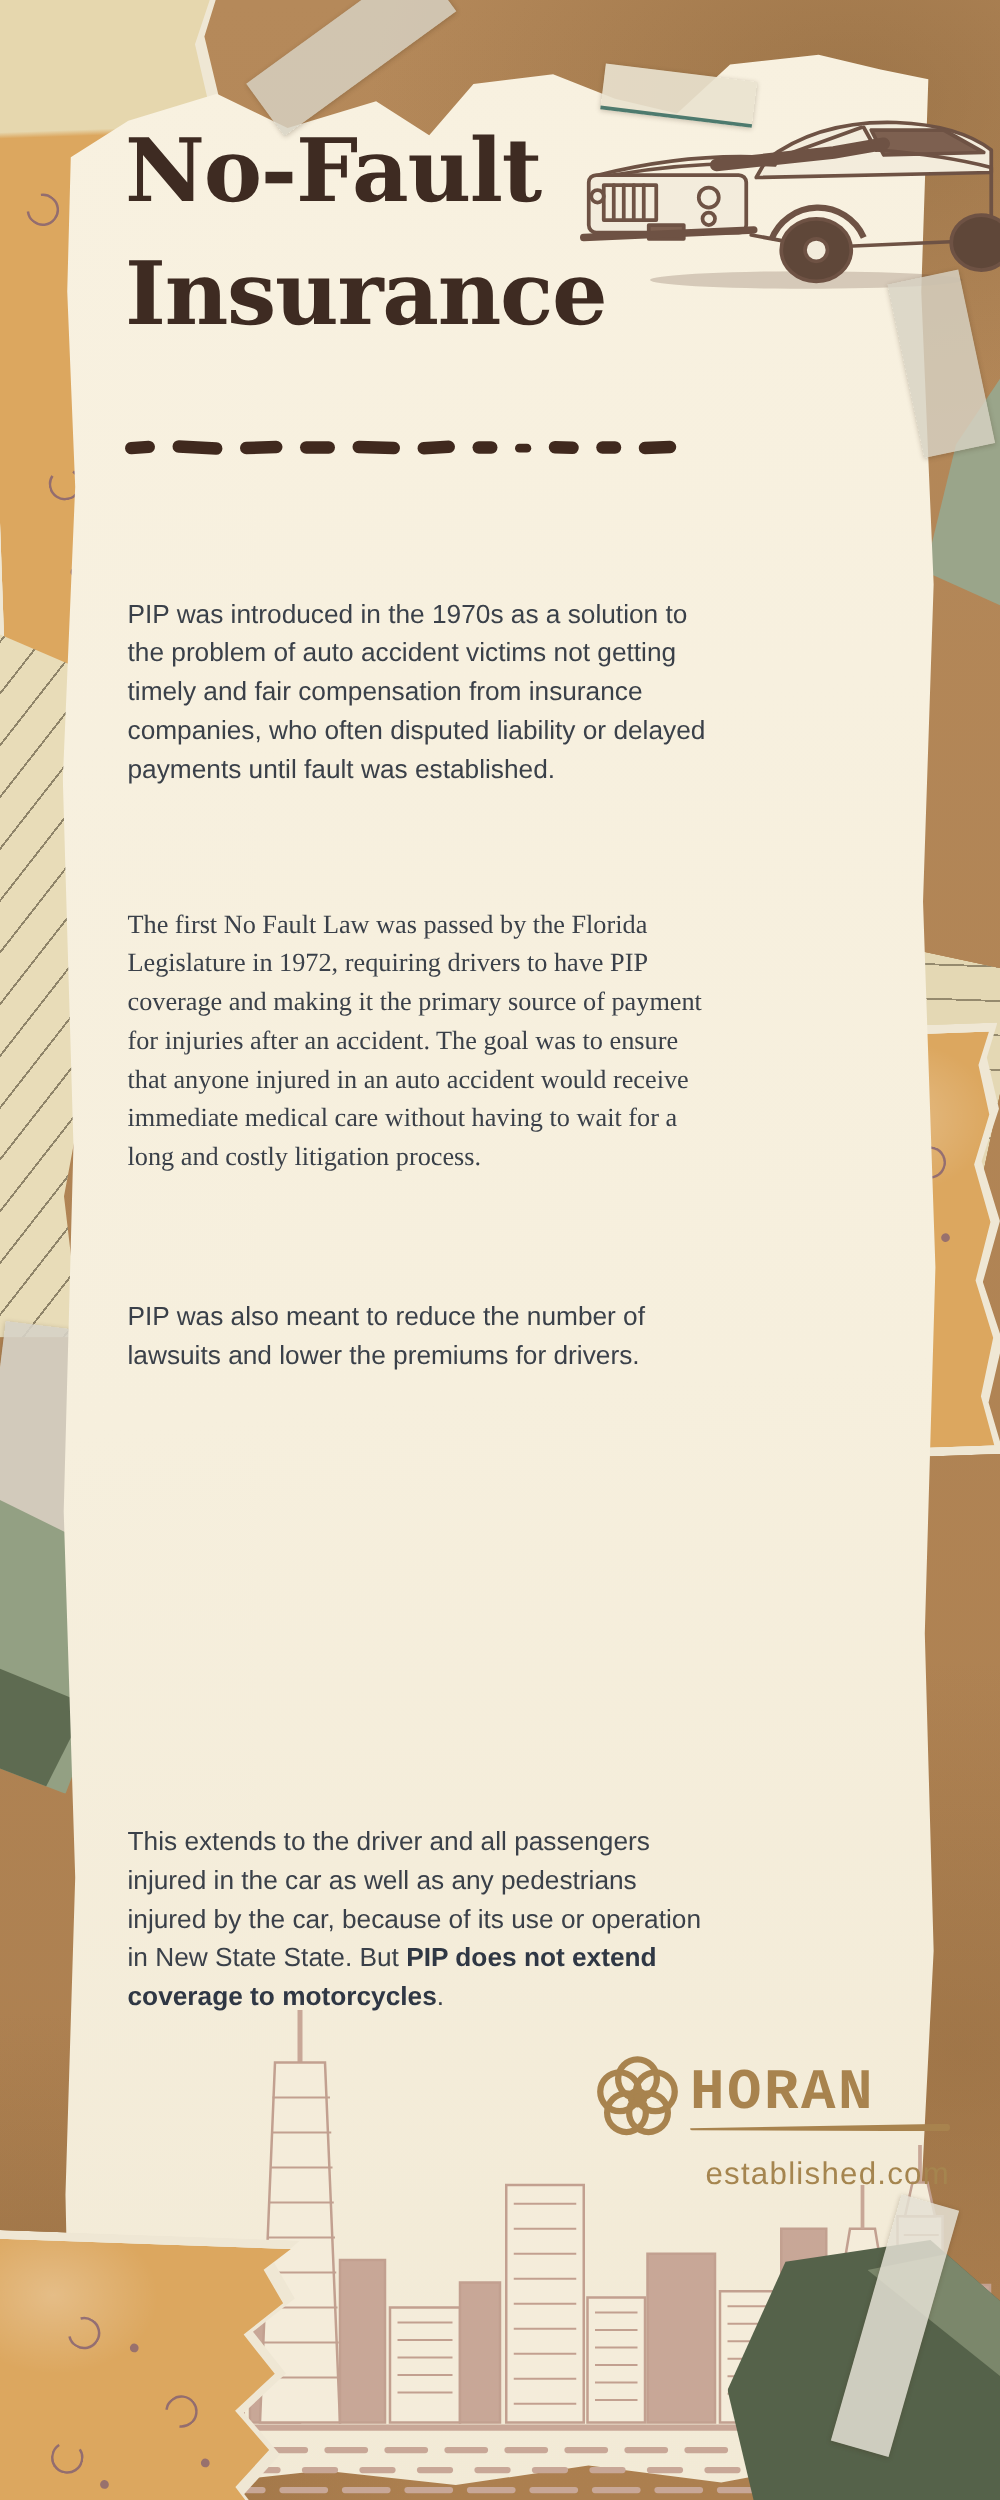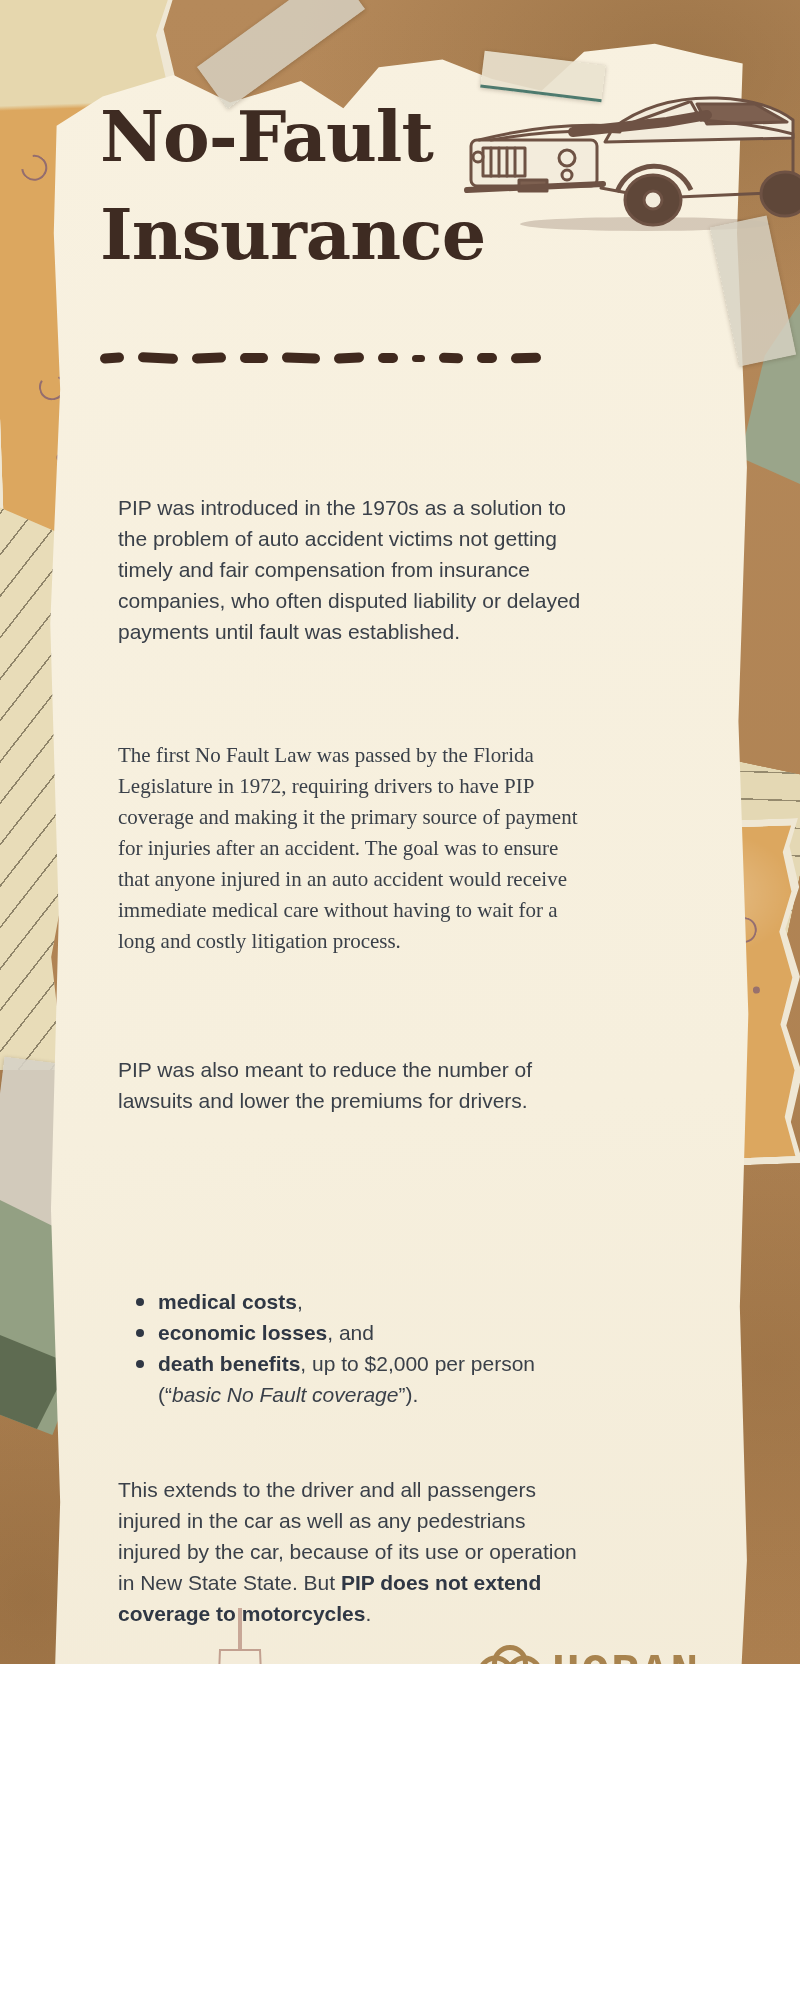--- a/index.html
+++ b/index.html
@@ -1,17 +1,17 @@
 <!DOCTYPE html>
 <html><head>
 <meta charset="utf-8">
 <style>
   html,body{margin:0;padding:0;}
   .canvas{
-    position:relative;width:800px;height:1664px;overflow:hidden;
+    position:relative;width:800px;height:2000px;overflow:hidden;
     font-family:"Liberation Sans",sans-serif;
     background:
       radial-gradient(620px 420px at 85% 4%, rgba(120,86,46,.38), transparent 62%),
       radial-gradient(520px 520px at 4% 96%, rgba(116,82,44,.32), transparent 60%),
       radial-gradient(700px 520px at 96% 82%, rgba(128,92,52,.30), transparent 60%),
       radial-gradient(400px 300px at 10% 40%, rgba(150,110,64,.25), transparent 60%),
       linear-gradient(#b5895a,#ac7f4f);
   }
   
   .paper{
@@ -38,21 +38,21 @@
   .divider span:nth-child(4){width:28px;}
   .divider span:nth-child(5){width:38px;transform:rotate(2deg);}
   .divider span:nth-child(6){width:30px;transform:rotate(-3deg);}
   .divider span:nth-child(7){width:20px;}
   .divider span:nth-child(8){width:13px;height:7px;}
   .divider span:nth-child(9){width:24px;transform:rotate(2deg);}
   .divider span:nth-child(10){width:20px;}
   .divider span:nth-child(11){width:30px;transform:rotate(-2deg);}
   .heading{position:absolute;left:100px;top:396px;z-index:4;
     font-family:"DejaVu Serif",serif;font-weight:700;font-size:27px;color:#4a332a;letter-spacing:.5px;}
-  .body-text{position:absolute;left:102px;width:474px;z-index:4;margin:16px;
+  .body-text{position:absolute;left:102px;width:474px;z-index:4;margin:0;
     font-size:21px;line-height:31px;color:#3a4049;}
   .p1{top:476px;} .p2{top:724px;font-family:Liberation Serif, serif;} .p3{top:1038px;} .p4{top:1148px;} .p5{top:1458px;}
   .body-text b, .coverage-list b{font-weight:700;color:#2f3744;}
   .coverage-list{position:absolute;left:132px;top:1286px;width:444px;z-index:4;margin:0;padding:0;
     list-style:none;font-size:21px;line-height:31px;color:#3a4049;}
   .coverage-list li{position:relative;padding-left:26px;}
   .coverage-list li::before{content:"";position:absolute;left:4px;top:12px;width:8px;height:8px;
     border-radius:50%;background:#2f3744;}
   .em-it{font-style:italic;}
   
@@ -228,25 +228,20 @@
       <span></span>
       <span></span>
       <span></span>
       <span></span>
   </div>
 
   <p class="body-text p1">PIP was introduced in the 1970s as a solution to the problem of auto accident victims not getting timely and fair compensation from insurance companies, who often disputed liability or delayed payments until fault was established.</p>
   <p class="body-text p2">The first No Fault Law was passed by the Florida Legislature in 1972, requiring drivers to have PIP coverage and making it the primary source of payment for injuries after an accident. The goal was to ensure that anyone injured in an auto accident would receive immediate medical care without having to wait for a long and costly litigation process.</p>
   <p class="body-text p3">PIP was also meant to reduce the number of lawsuits and lower the premiums for drivers.</p>
 
-  <ul class="coverage-list">
-    <li><b>medical costs</b><span>,</span></li>
-    <li><b>economic losses</b><span>, and</span></li>
-    <li><b>death benefits</b><span>, up to $2,000 per person (“</span><span class="em-it">basic No Fault coverage</span><span>”).</span></li>
-  </ul>
 
   <p class="body-text p5"><span>This extends to the driver and all passengers injured in the car as well as any pedestrians injured by the car, because of its use or operation in New State State. But </span><b>PIP does not extend coverage to motorcycles</b><span>.</span></p>
 
   <div class="logo">
     <div class="logo-row">
       <svg width="76" height="76" viewBox="0 0 76 76">
         <g fill="none" stroke="#a8834e" stroke-width="5">
           <circle cx="38" cy="23" r="15.5"></circle>
           <circle cx="52.3" cy="33.4" r="15.5"></circle>
           <circle cx="46.8" cy="50.1" r="15.5"></circle>

